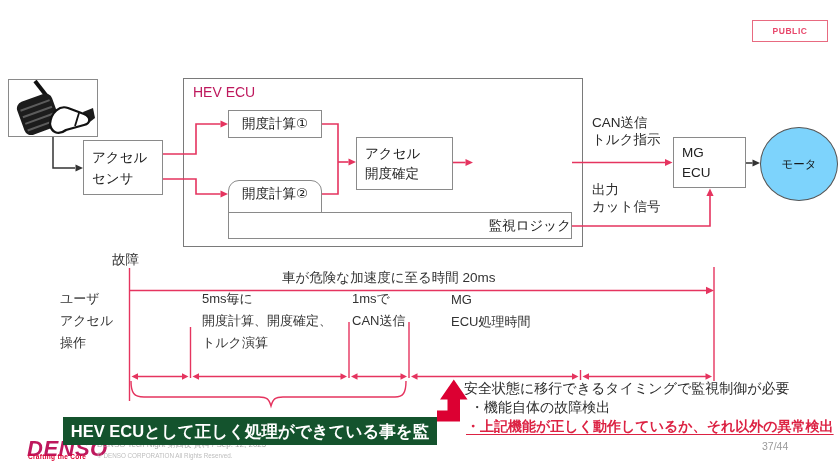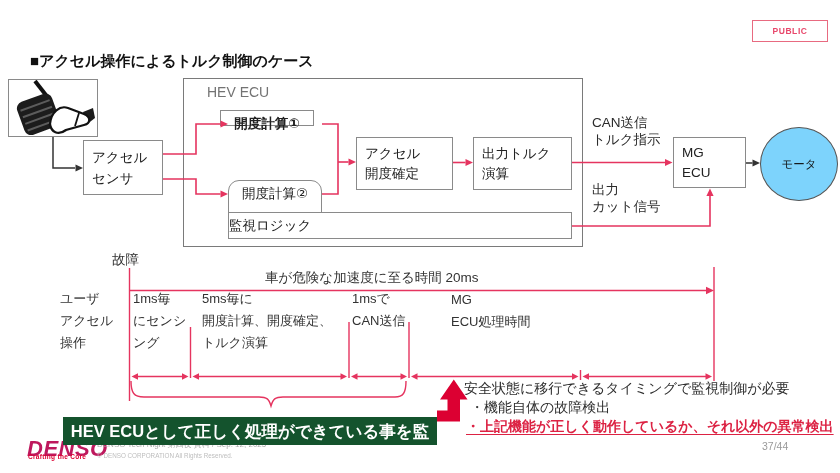--- a/index.html
+++ b/index.html
@@ -10,37 +10,37 @@
   .abs{position:absolute;}
   .ml{white-space:pre-line;}
   
   .title{left:30px;top:16px;font-size:21px;font-weight:bold;color:#3a3a3a;letter-spacing:0.2px;}
   .badge{left:752px;top:20px;width:74px;height:20px;border:1.5px solid #e86a80;color:#e8476b;
          font-size:8.5px;font-weight:bold;letter-spacing:0.6px;text-align:center;line-height:20px;}
   .subtitle{left:30px;top:52px;font-size:15px;font-weight:bold;color:#111;}
   
   .box{position:absolute;border:1.3px solid #8a8a8a;background:#fff;color:#222;font-size:13.5px;box-sizing:border-box;}
   .hev{left:183px;top:78px;width:400px;height:169px;border-color:#7a7a7a;background:transparent;}
-  .hevlabel{left:207px;top:84px;font-size:14px;color:#737373;z-index:3;}
+  .hevlabel{left:193px;top:84px;font-size:14px;color:#be185d;z-index:3;}
   .pedal{left:8px;top:79px;width:90px;height:58px;}
   .sensor{left:83px;top:140px;width:80px;height:55px;padding:6px 0 0 8px;line-height:21px;}
-  .calc1{left:220px;top:110px;width:94px;height:16px;text-align:center;line-height:26px;font-weight:bold;}
+  .calc1{left:228px;top:110px;width:94px;height:28px;text-align:center;line-height:26px;}
   .calc2{left:228px;top:180px;width:94px;height:45px;text-align:center;line-height:26px;border-radius:11px;}
   .confirm{left:356px;top:137px;width:97px;height:53px;padding:6px 0 0 8px;line-height:20px;}
   .torque{left:473px;top:137px;width:99px;height:53px;padding:6px 0 0 8px;line-height:20px;}
-  .monitor{left:228px;top:212px;width:344px;height:27px;text-align:left;line-height:25px;}
+  .monitor{left:228px;top:212px;width:344px;height:27px;text-align:right;line-height:25px;}
   .mgecu{left:673px;top:137px;width:73px;height:51px;padding:5px 0 0 8px;line-height:20px;}
   .motor{left:760px;top:127px;width:76px;height:72px;border:1.3px solid #555;border-radius:50%;
          text-align:center;line-height:72px;font-size:11.5px;color:#111;background:#7dd3fc;}
   .canlabel{left:592px;top:115px;font-size:13.5px;line-height:16.5px;color:#2b2b2b;}
   .cutlabel{left:592px;top:182px;font-size:13.5px;line-height:16.5px;color:#2b2b2b;}
   
   .tl{font-size:13px;line-height:22px;color:#333;}
   .fault{left:112px;top:249px;font-size:13.5px;}
-  .duration{left:265px;top:267px;font-size:13.5px;text-align:center;}
+  .duration{left:282px;top:267px;font-size:13.5px;text-align:center;}
   .userop{left:60px;top:288px;}
   .seg1{left:133px;top:288px;}
   .seg2{left:202px;top:288px;}
   .seg3{left:352px;top:288px;}
   .seg4{left:451px;top:289px;}
   .seg5{left:595px;top:289px;}
   
   .banner{left:63px;top:417px;width:374px;height:28px;background:#14532d;color:#fff;
           font-size:16.5px;font-weight:bold;text-align:center;line-height:28px;z-index:5;}
   .note{left:464px;top:380px;font-size:14px;color:#2e2e2e;}
@@ -56,21 +56,20 @@
   
   .overlay{position:absolute;left:0;top:0;width:840px;height:473px;z-index:4;pointer-events:none;}
   .z2{z-index:2;}
 </style>
 </head>
 <body>
 
 <div id="slide">
 
   <div class="abs badge">PUBLIC</div>
-  <div class="abs subtitle">■アクセル操作によるトルク制御のケース</div>
 
   <div class="box pedal">
     <svg width="87" height="55" viewBox="0 0 87 55">
       <path d="M26,1 L40,19" stroke="#111" stroke-width="4" fill="none"></path>
       <g transform="rotate(-20 29 35)">
         <rect x="11" y="17" width="37" height="35" rx="7" fill="#1c1c1c"></rect>
         <line x1="14" y1="25" x2="45" y2="25" stroke="#5c5c5c" stroke-width="2"></line>
         <line x1="14" y1="32" x2="45" y2="32" stroke="#5c5c5c" stroke-width="2"></line>
         <line x1="14" y1="39" x2="45" y2="39" stroke="#5c5c5c" stroke-width="2"></line>
         <line x1="14" y1="46" x2="45" y2="46" stroke="#5c5c5c" stroke-width="2"></line>
@@ -83,40 +82,35 @@
 
   <div class="box hev"></div>
   <div class="abs hevlabel">HEV ECU</div>
 
   <div class="box sensor ml z2">アクセル
 センサ</div>
   <div class="box calc1 z2">開度計算①</div>
   <div class="box calc2 z2">開度計算②</div>
   <div class="box confirm ml z2">アクセル
 開度確定</div>
-  <div class="box torque ml z2">出力トルク
-演算</div>
   <div class="box monitor z2">監視ロジック</div>
   <div class="box mgecu ml z2">MG
 ECU</div>
   <div class="abs motor">モータ</div>
 
   <div class="abs canlabel ml">CAN送信
 トルク指示</div>
   <div class="abs cutlabel ml">出力
 カット信号</div>
 
   <div class="abs tl fault">故障</div>
   <div class="abs tl duration">車が危険な加速度に至る時間 20ms</div>
   <div class="abs tl userop ml">ユーザ
 アクセル
 操作</div>
-  <div class="abs tl seg1 ml">1ms毎
-にセンシ
-ング</div>
   <div class="abs tl seg2 ml">5ms毎に
 開度計算、開度確定、
 トルク演算</div>
   <div class="abs tl seg3 ml">1msで
 CAN送信</div>
   <div class="abs tl seg4 ml">MG
 ECU処理時間</div>
 
   <div class="abs banner">HEV ECUとして正しく処理ができている事を監視</div>
   <div class="abs note">安全状態に移行できるタイミングで監視制御が必要</div>

